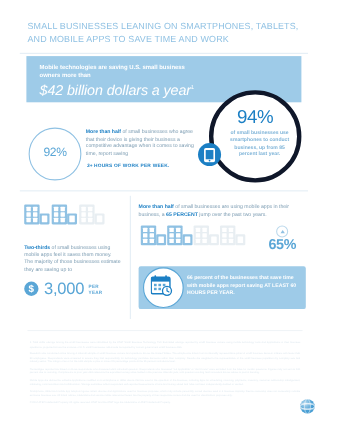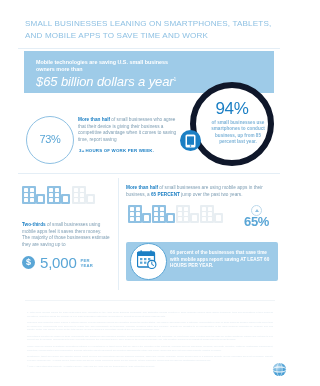--- a/index.html
+++ b/index.html
@@ -75,21 +75,21 @@
 
   
   .ring94 {
     position: absolute;
     left: 190px;
     top: 82px;
     width: 84px;
     height: 84px;
     border-radius: 50%;
     background: #ffffff;
-    border: 6px solid #0f172a;
+    border: 4px solid #0f172a;
     box-sizing: border-box;
   }
   .ring94-num {
     position: absolute;
     top: 11px;
     left: 0;
     width: 100%;
     text-align: center;
     color: #1b7fc4;
     font-size: 17px;
@@ -367,38 +367,38 @@
 </style>
 </head>
 <body>
 
 <div class="title">SMALL BUSINESSES LEANING ON SMARTPHONES, TABLETS, AND MOBILE APPS TO SAVE TIME AND WORK</div>
 <div class="title-rule"></div>
 
 <div class="banner">
   <div class="banner-small">Mobile technologies are saving U.S. small business owners more than</div>
   <div class="banner-big">
-    <span>$65 billion dollars a year</span><sup>1</sup>
+    <span>$42 billion dollars a year</span><sup>1</sup>
   </div>
 </div>
 
 <div class="ring94">
   <div class="ring94-num">94%</div>
   <div class="ring94-txt">of small businesses use smartphones to conduct business, up from 85 percent last year.</div>
 </div>
 <div class="phone-badge">
   <svg width="11" height="14" viewBox="0 0 11 14">
     <rect x="0.5" y="0.5" width="10" height="13" rx="1.6" fill="#ffffff"></rect>
     <rect x="2" y="2.4" width="7" height="8.4" fill="#1b7fc4"></rect>
     <circle cx="5.5" cy="12" r="0.8" fill="#1b7fc4"></circle>
   </svg>
 </div>
 
 <div class="ring55">
-  <div class="ring55-num">73%</div>
+  <div class="ring55-num">92%</div>
 </div>
 <div class="stat55-text">
   <b>More than half</b><span> of small businesses who agree that their device is giving their business a competitive advantage when it comes to saving time, report saving</span>
 </div>
 <div class="stat55-hours">
   <span class="num">3+</span><span>HOURS OF WORK PER WEEK.</span>
 </div>
 
 <div class="rule-h1"></div>
 <div class="rule-v1"></div>
@@ -444,21 +444,21 @@
       </div>
   </div>
 </div>
 
 <div class="twothirds-text">
   <b>Two-thirds</b><span> of small businesses using mobile apps feel it saves them money. The majority of those businesses estimate they are saving up to</span>
 </div>
 
 <div class="money-row">
   <div class="coin">$</div>
-  <div class="money-num">5,000</div>
+  <div class="money-num">3,000</div>
   <div class="money-unit">
     <div>PER</div>
     <div>YEAR</div>
   </div>
 </div>
 
 <div class="apps-text">
   <b>More than half</b><span> of small businesses are using mobile apps in their business, a </span><b>65 PERCENT</b><span> jump over the past two years.</span>
 </div>
 

